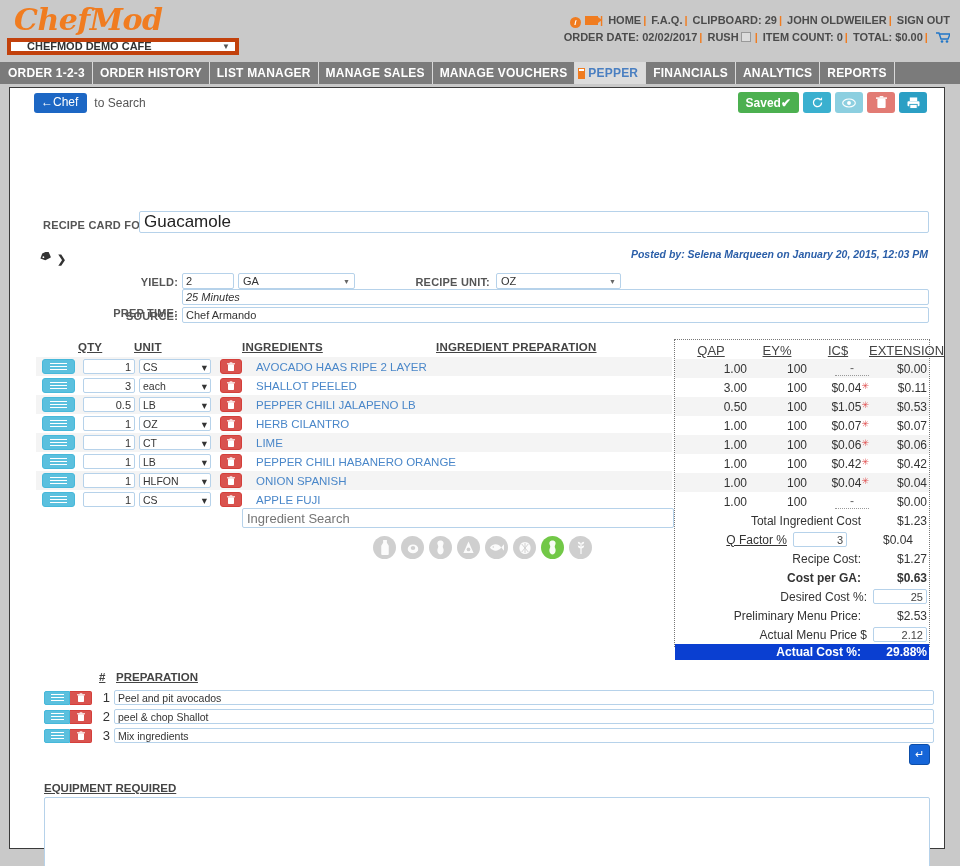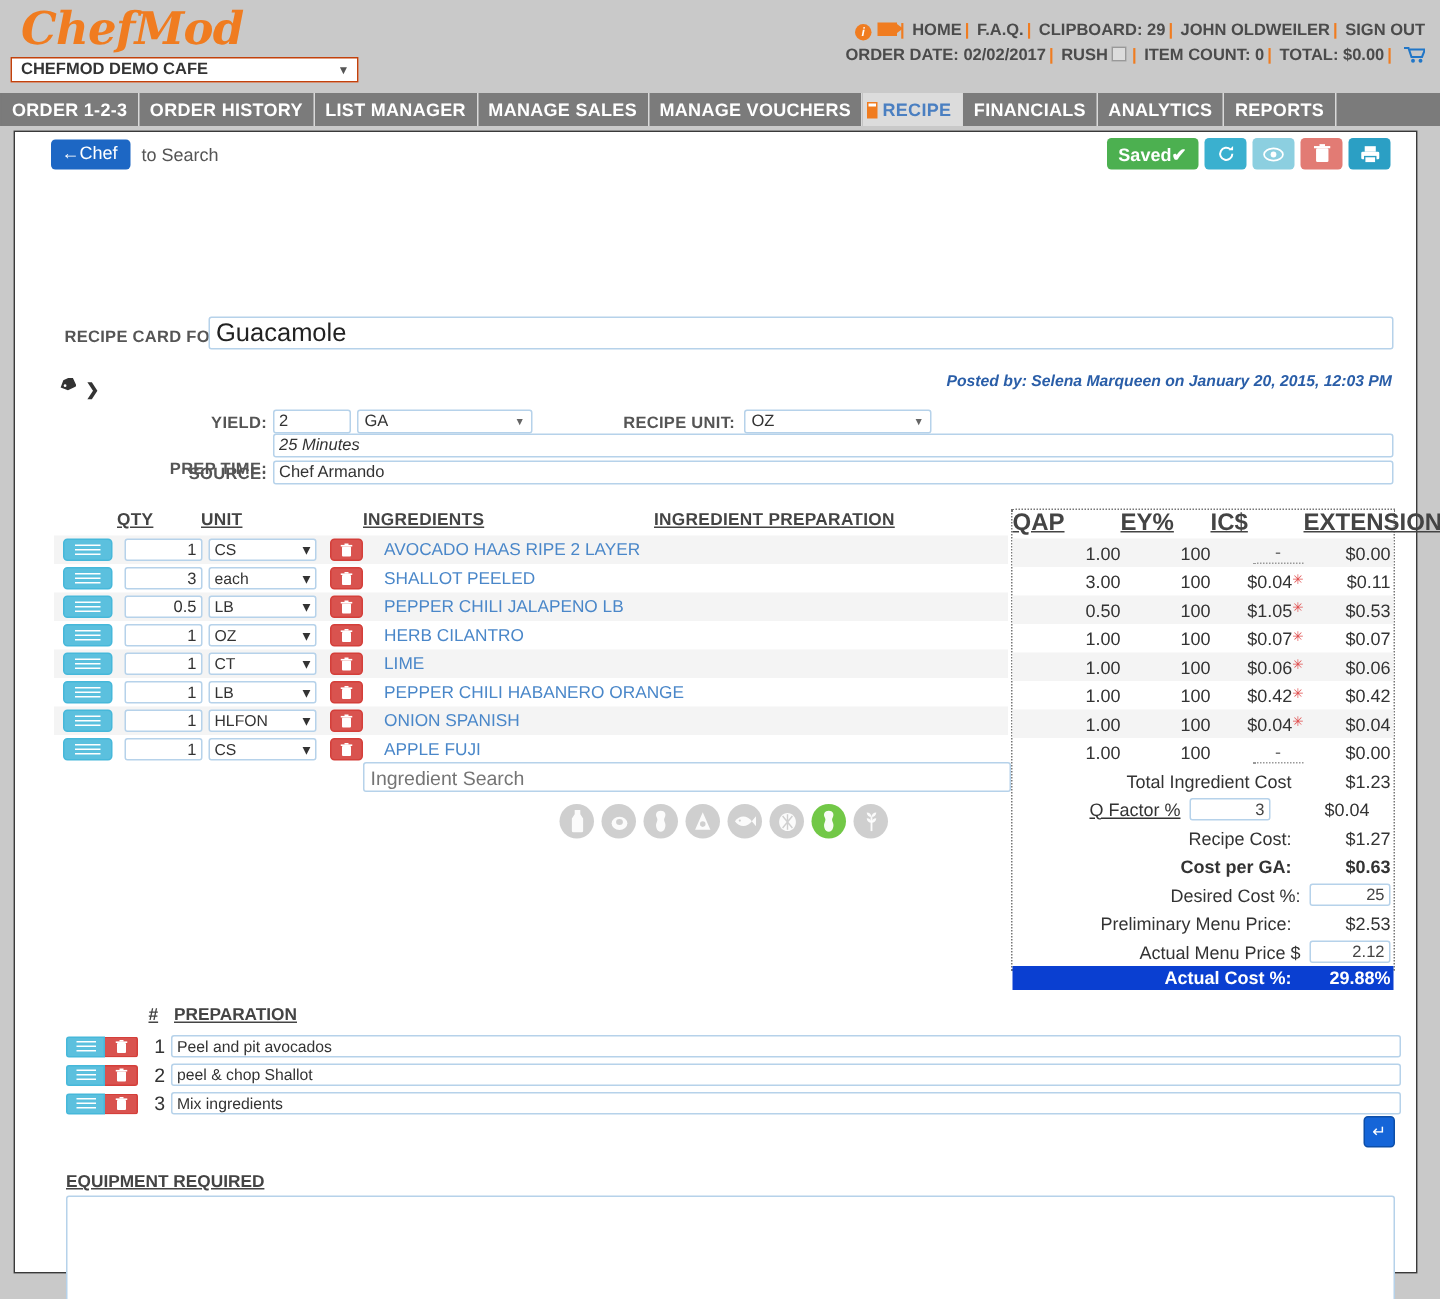--- a/index.html
+++ b/index.html
@@ -20,23 +20,23 @@
   .topbar { position:relative; height:62px; background:#c9c9c9; }
   .logo {
     position:absolute; left:14px; top:2px;
     font-family:"DejaVu Serif", serif;
     font-style:italic; font-weight:bold;
     font-size:30px; color:#f07c20;
     letter-spacing:-0.5px;
   }
   .store-select {
     position:absolute; left:7px; top:38px; width:232px; height:17px;
-    background:#fff; border:1px solid #c2410c;
+    background:#fff; border:4px solid #c2410c;
     font-size:11px; font-weight:bold; color:#333;
-    line-height:15px; padding-left:6px;
+    line-height:15px; padding-left:16px;
     display:flex; align-items:center; justify-content:space-between;
   }
   .store-select .caret { font-size:8px; color:#555; margin-right:5px; }
 
   .hdr-right {
     position:absolute; right:10px; top:12px;
     text-align:right; font-size:11px; font-weight:bold; color:#4b4b4b;
     line-height:17px;
   }
   .hdr-right .sep { color:#f07c20; font-weight:bold; padding:0 2px;}
@@ -225,22 +225,22 @@
   .alg.on { background:#72c847; }
   .alg svg { display:block; }
 
   
   .cost-panel {
     position:absolute; left:664px; top:251px; width:256px; height:308px;
     border:1px dotted #777; background:#fff;
   }
   .cp-hdr { display:flex; height:19px; align-items:flex-end; padding-bottom:1px; }
   .cp-hdr div {
-    font-size:16px; font-weight:bold; color:#444;
-    text-decoration:underline; text-align:left;
+    font-size:13px; font-weight:normal; color:#444;
+    text-decoration:underline; text-align:center;
   }
   .cp-row { display:flex; height:19px; align-items:center; font-size:12px; color:#333; }
   .cp-row.odd { background:#f4f4f4; }
   .cp-row div { text-align:right; }
   .c-qap { width:72px; }
   .c-ey  { width:60px; }
   .c-ics { width:62px; }
   .c-ext { width:60px; padding-right:2px; }
   .star { color:#e05050; font-size:9px; vertical-align:3px; }
   .dash-ul {
@@ -366,21 +366,21 @@
         <span>LIST MANAGER</span>
       </div>
     <div class="item">
         <span>MANAGE SALES</span>
       </div>
     <div class="item">
         <span>MANAGE VOUCHERS</span>
       </div>
     <div class="item active">
         <span class="bk"></span>
-        <span>RECIPE</span>
+        <span>PEPPER</span>
       </div>
     <div class="item">
         <span>FINANCIALS</span>
       </div>
     <div class="item">
         <span>ANALYTICS</span>
       </div>
     <div class="item">
         <span>REPORTS</span>
       </div>

